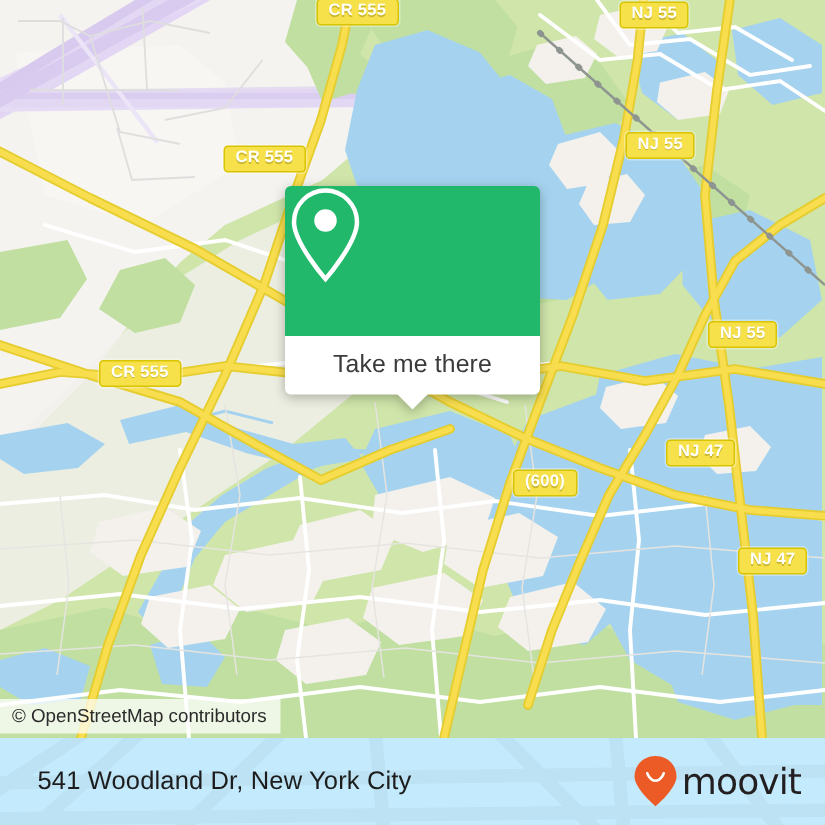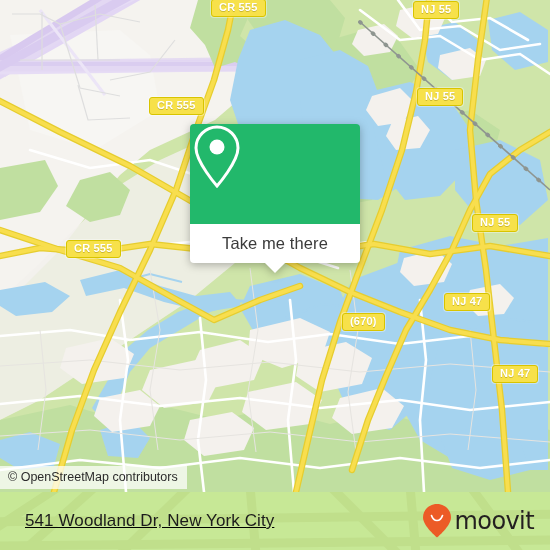--- a/index.html
+++ b/index.html
@@ -73,24 +73,23 @@
     background:rgba(255,255,255,.72);
     padding:4px 9px 5px 8px;
     font-size:12.5px;
     color:#2b2b2b;
     line-height:14px;
   }
 
   
   #footer{
     position:absolute;left:0;top:492px;width:550px;height:58px;
-    background:#84cc16;
+    background:#7dd3fc;
     display:flex;align-items:center;
     overflow:hidden;
-    text-decoration:underline;
   }
   #footer-bg{position:absolute;left:0;top:0;width:550px;height:58px;opacity:.55;}
   #addr{
     position:relative;
     margin-left:25px;
     font-size:17px;
     color:#1c1c1c;
     letter-spacing:.1px;
     z-index:2;
   }
@@ -270,21 +269,21 @@
     </svg>
 
     <div id="shields">
         <div class="shield" style="left: 211px; top: -1px;">CR 555</div>
         <div class="shield" style="left: 413px; top: 1px;">NJ 55</div>
         <div class="shield" style="left: 149px; top: 97px;">CR 555</div>
         <div class="shield" style="left: 417px; top: 88px;">NJ 55</div>
         <div class="shield" style="left: 472px; top: 214px;">NJ 55</div>
         <div class="shield" style="left: 66px; top: 240px;">CR 555</div>
         <div class="shield" style="left: 444px; top: 293px;">NJ 47</div>
-        <div class="shield" style="left: 342px; top: 313px;">(670)</div>
+        <div class="shield" style="left: 342px; top: 313px;">(600)</div>
         <div class="shield" style="left: 492px; top: 365px;">NJ 47</div>
       </div>
 
     <div id="attrib">© OpenStreetMap contributors</div>
 
     <div id="popup">
       <div id="popup-top">
         <svg width="54" height="66" viewBox="0 0 54 66">
           <path d="M27 3 C15.5 3 6 12.4 6 24 C6 38 27 62 27 62 C27 62 48 38 48 24 C48 12.4 38.5 3 27 3 Z" fill="none" stroke="#ffffff" stroke-width="3"></path>
           <circle cx="27" cy="23" r="7.5" fill="#ffffff"></circle>

